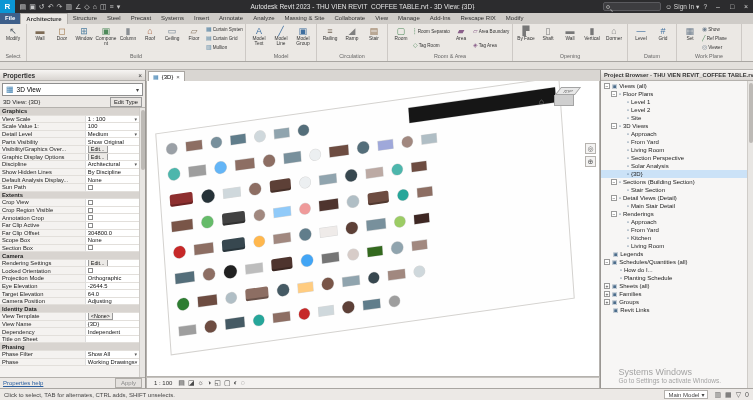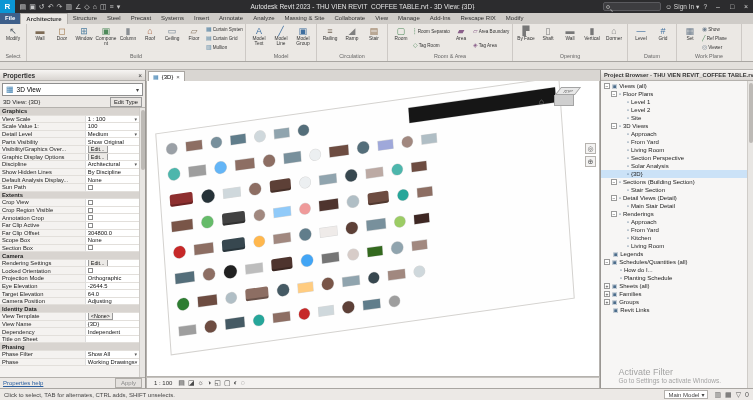--- a/index.html
+++ b/index.html
@@ -842,15 +842,15 @@
   </span>
   <span class="sicons" id="status-icons">
       <span class="sticon">▥</span>
       <span class="sticon">▦</span>
       <span class="sticon">▽</span>
       <span class="sticon">0</span>
     </span>
 </div>
 
 <div class="watermark">
-  <div class="wm1">Activate Filter</div>
+  <div class="wm1">Systems Windows</div>
   <div class="wm2">Go to Settings to activate Windows.</div>
 </div>
 
 </body></html>

